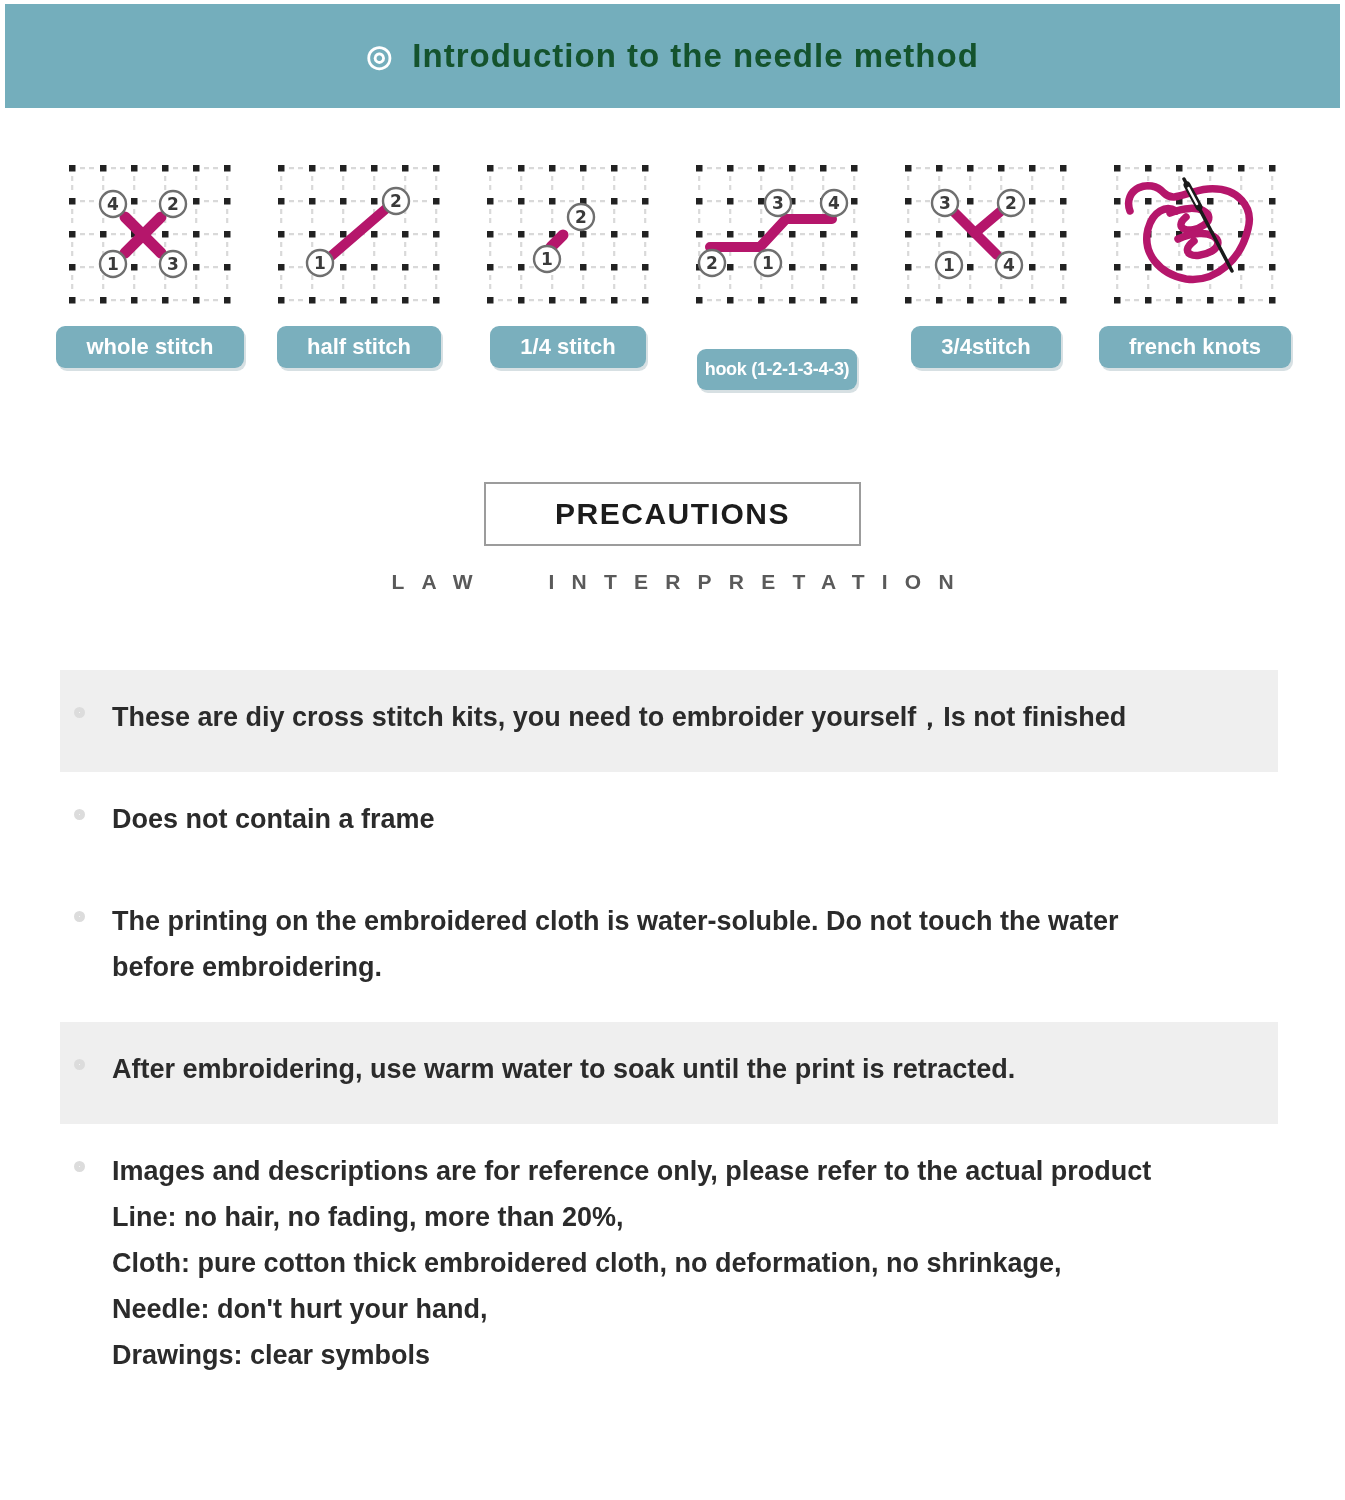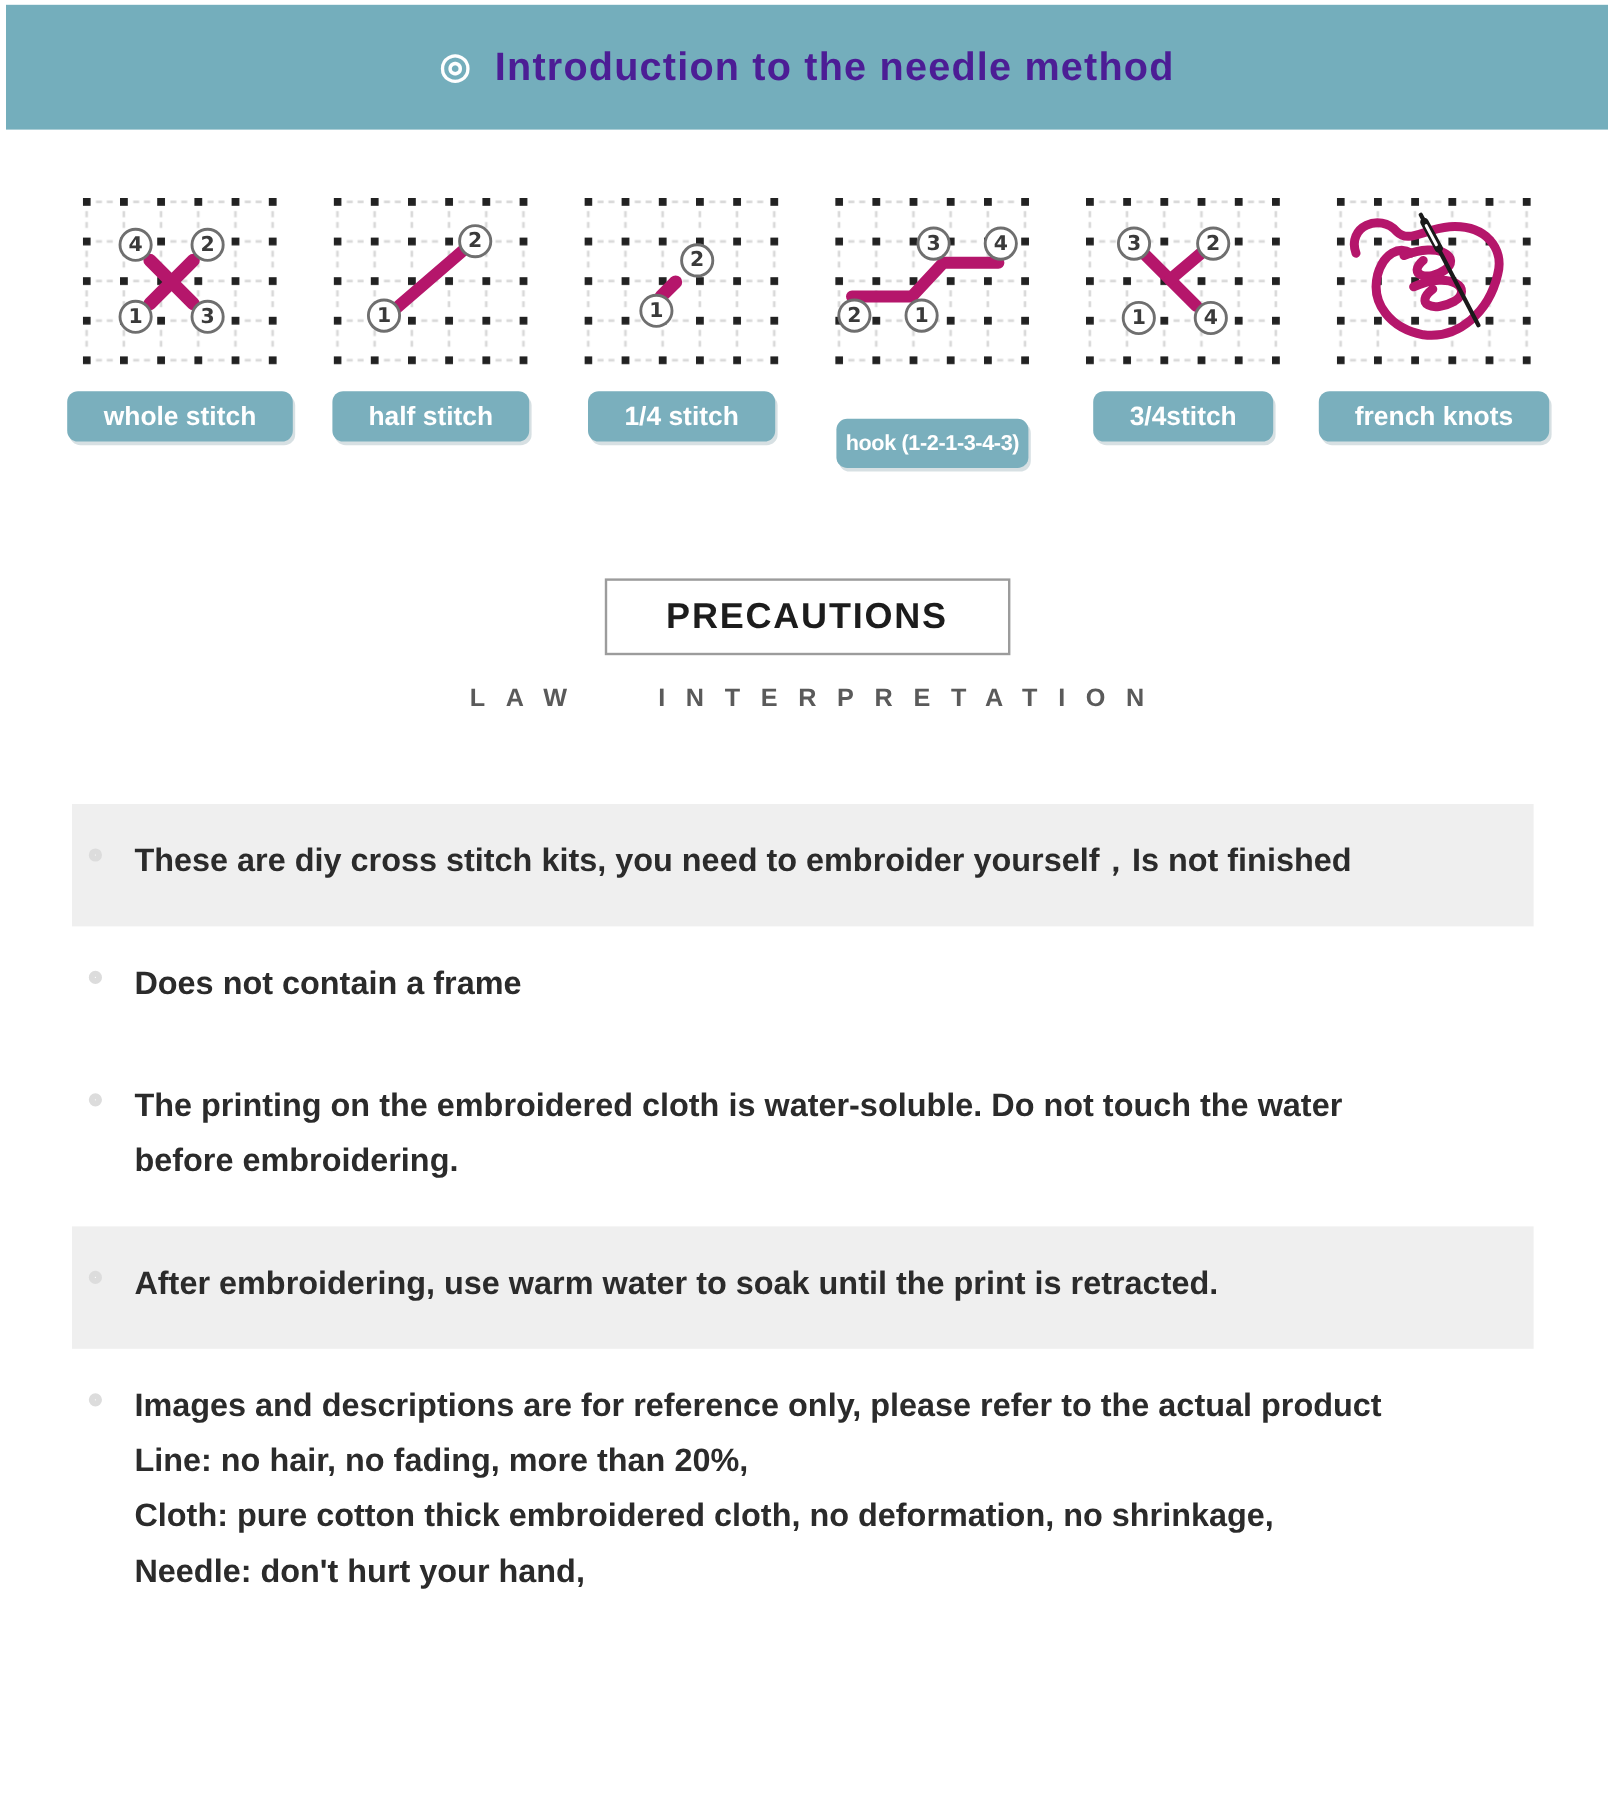--- a/index.html
+++ b/index.html
@@ -10,21 +10,21 @@
     color:#2b2b2b;
   }
   
   .banner {
     margin:4px 5px 0 5px; height:104px;
     background:#74aebc;
     display:flex; align-items:center; justify-content:center; gap:20px;
   }
   .banner-icon { color:#ffffff; font-size:30px; line-height:1; font-weight:bold; }
   .banner-title {
-    color:#4c1d95; font-size:33px; font-weight:bold; letter-spacing:1px;
+    color:#14532d; font-size:33px; font-weight:bold; letter-spacing:1px;
   }
   
   .diagrams {
     margin-top:57px; padding:0 66px;
     display:flex; justify-content:space-between; align-items:flex-start;
   }
   .diagram { display:flex; flex-direction:column; align-items:center; width:168px; }
   .grid-svg { overflow:visible; }
   .num-circle { fill:#ffffff; stroke:#6f6f6f; stroke-width:2.4; }
   .num-text {
@@ -34,21 +34,21 @@
   .stitch { stroke:#b5166b; fill:none; stroke-linecap:round; stroke-linejoin:round; }
   .stitch-label {
     margin-top:22px; background:#7aafbd; color:#ffffff;
     font-size:22px; font-weight:bold; white-space:nowrap;
     padding:8px 30px; border-radius:9px;
     box-shadow:2px 3px 0 rgba(110,145,155,0.28);
   }
   .stitch-label.small { font-size:18px; padding:10px 8px; letter-spacing:-0.3px;margin-top:45px; }
   
   .prec-box {
-    width:338px; margin:92px auto 0 auto;
+    width:377px; margin:92px auto 0 auto;
     border:2px solid #9c9c9c; text-align:center; padding:13px 0;
   }
   .prec-heading { font-size:30px; font-weight:bold; color:#1c1c1c; letter-spacing:1.5px; }
   .law {
     margin-top:24px; text-align:center;
     font-size:21px; font-weight:600; color:#5a5a5a;
     letter-spacing:0.82em; word-spacing:1.7em; text-indent:0.82em;
   }
   
   .plist { list-style:none; margin:76px 67px 0 60px; }
@@ -235,14 +235,15 @@
   <li class="pitem striped">
     <span class="bullet"></span>
     <div>After embroidering, use warm water to soak until the print is retracted.</div>
   </li>
   <li class="pitem">
     <span class="bullet"></span>
     <div>Images and descriptions are for reference only, please refer to the actual product</div>
     <div>Line:  no hair, no fading, more than 20%,</div>
     <div>Cloth:  pure cotton thick embroidered cloth, no deformation, no shrinkage,</div>
     <div>Needle:  don't hurt your hand,</div>
+    <div>Drawings:  clear symbols</div>
   </li>
 </ul>
 
 </body></html>

